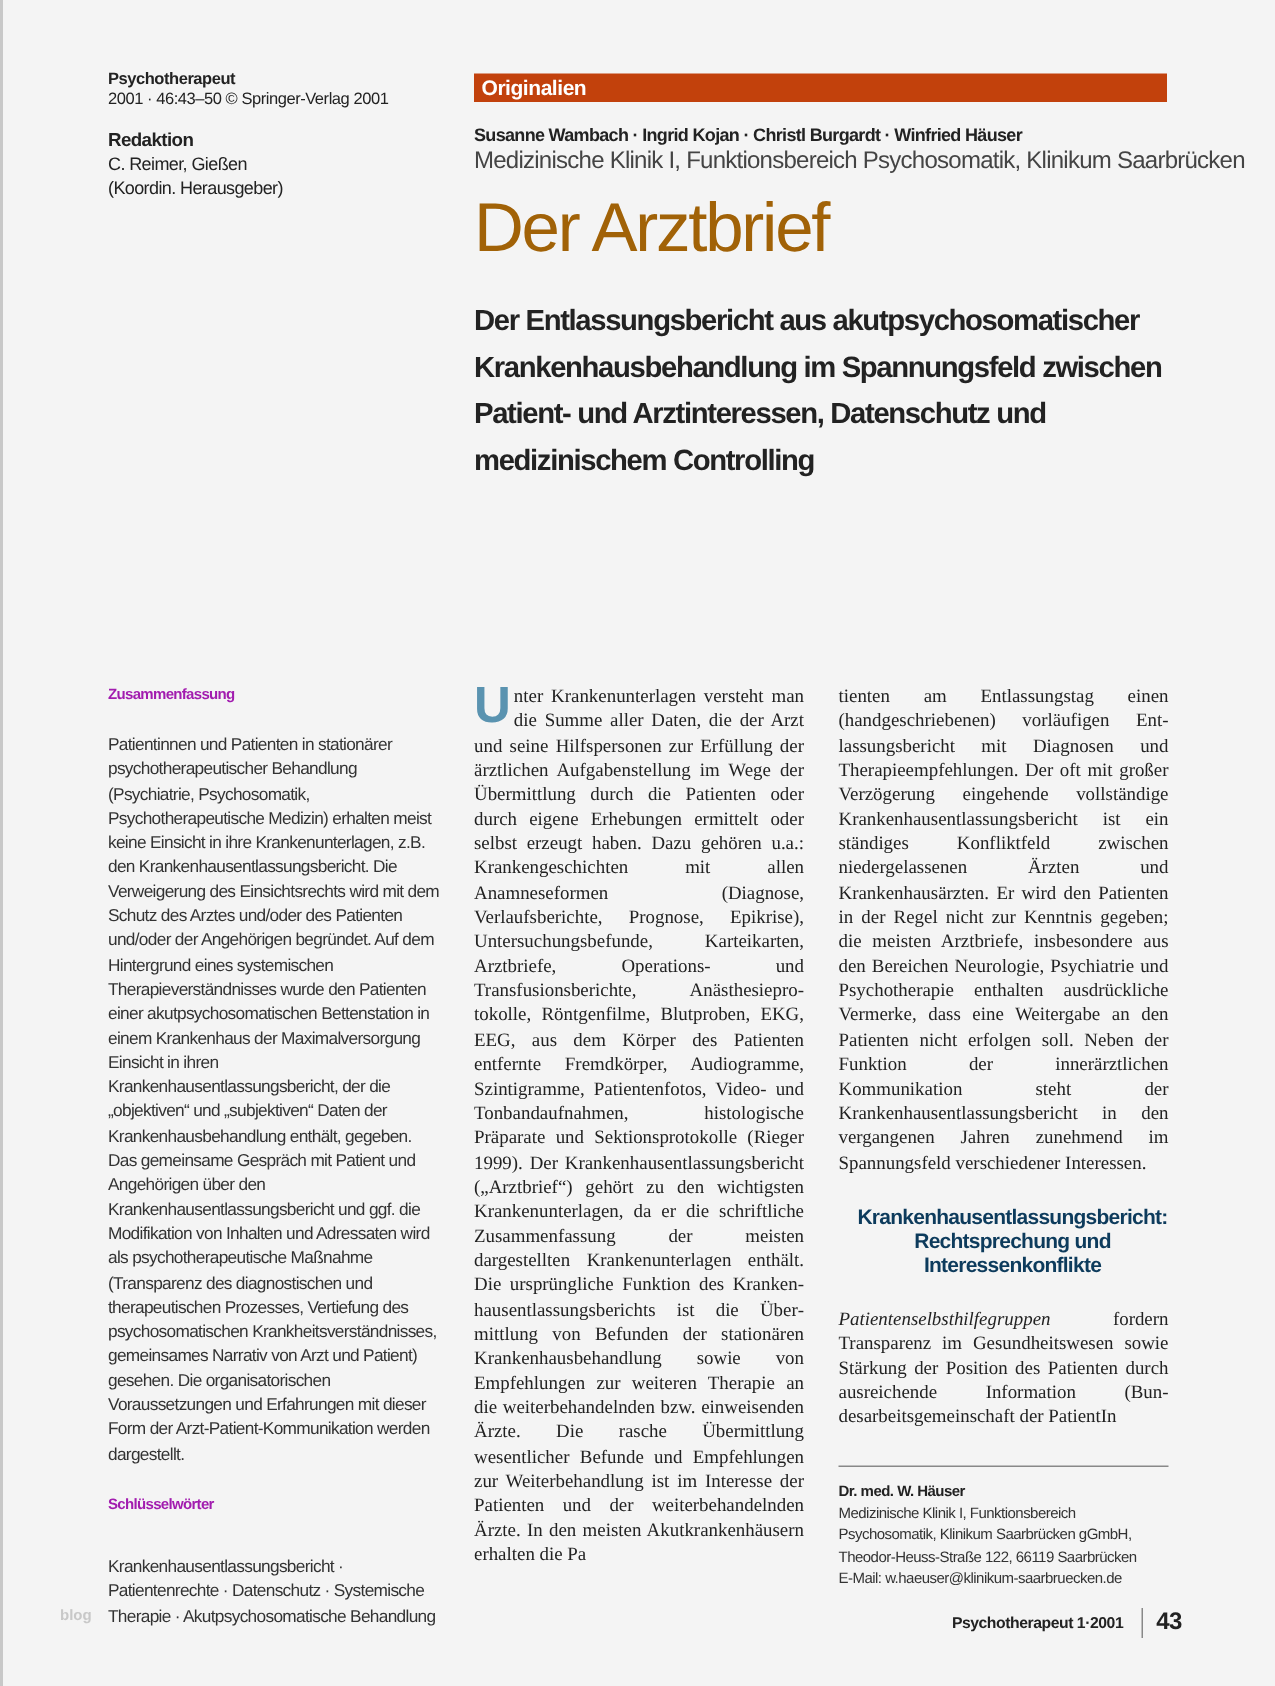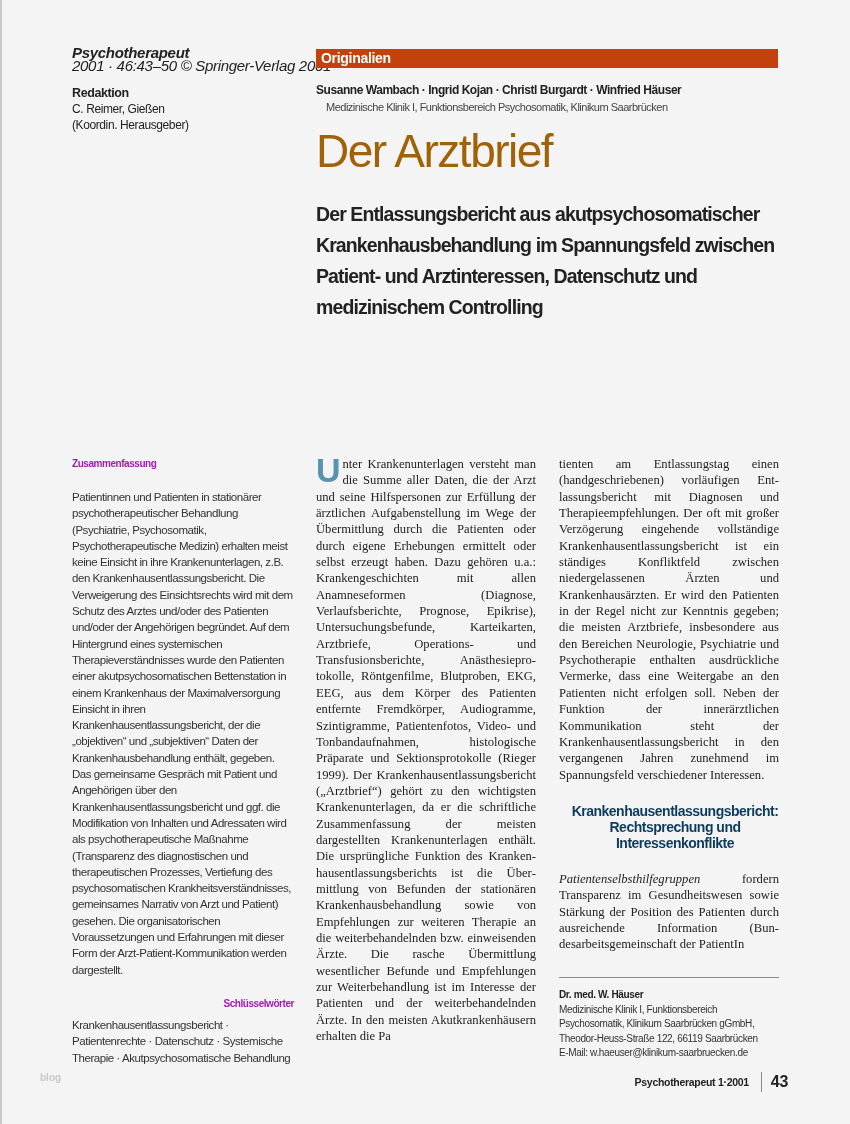--- a/index.html
+++ b/index.html
@@ -10,24 +10,23 @@
       overflow: hidden;
       border-left: 2px solid #c8c8c8;
       box-sizing: border-box;
       color: #222;
     }
     .sans { font-family: "Liberation Sans", "DejaVu Sans", sans-serif; }
     .serif { font-family: "Liberation Serif", "DejaVu Serif", serif; }
 
     .journal-meta {
       position: absolute; left: 70px; top: 47px;
-      font-size: 15px; line-height: 12.5px; color: #222;
+      font-size: 11px; line-height: 12.5px; color: #222;
       font-weight: bold;
       letter-spacing: -0.3px;
-      font-style: italic;
     }
     .journal-meta .line2 { font-weight: normal; }
     .redaktion {
       position: absolute; left: 70px; top: 85px;
       font-size: 12px; line-height: 16px;
       letter-spacing: -0.4px;
     }
     .redaktion .head { font-weight: bold; font-size: 12.5px; }
 
     .section-bar {
@@ -38,22 +37,22 @@
       font-weight: bold; font-size: 14px; line-height: 19px;
       padding-left: 5px; box-sizing: border-box;
       letter-spacing: -0.3px;
     }
     .authors {
       position: absolute; left: 314px; top: 83px;
       font-size: 12px; font-weight: bold; line-height: 15px;
       letter-spacing: -0.45px;
     }
     .affiliation {
-      position: absolute; left: 324px; top: 100px;
-      font-size: 11px; line-height: 15px; color: #444;
+      position: absolute; left: 314px; top: 100px;
+      font-size: 16px; line-height: 15px; color: #444;
       letter-spacing: -0.5px;
     }
     .title {
       position: absolute; left: 314px; top: 121px;
       font-size: 46px; font-weight: normal; color: #a16207;
       letter-spacing: -1.5px; line-height: 60px;
     }
     .subtitle {
       position: absolute; left: 314px; top: 199px;
       width: 470px;
@@ -65,21 +64,21 @@
     .abstract {
       position: absolute; left: 70px; top: 455px; width: 222px;
       font-size: 11.5px; line-height: 16.3px; color: #333;
       letter-spacing: -0.45px;
     }
     .abstract h3 {
       font-size: 10px; font-weight: bold; margin: 0 0 16px 0;
       color: #a21caf; line-height: 18px;
     }
     .abstract p { margin: 0; }
-    .abstract .kw-head { margin-top: 17px; margin-bottom: 4px; text-align: right; }
+    .abstract .kw-head { margin-top: 17px; margin-bottom: 24px; }
 
     .col {
       position: absolute; top: 456px;
       font-size: 12.6px; line-height: 16.35px;
       text-align: justify; color: #222;
       hyphens: manual;
     }
     .col1 { left: 314px; width: 220px; }
     .col2 { left: 557px; width: 220px; }
     .col p { margin: 0; }

